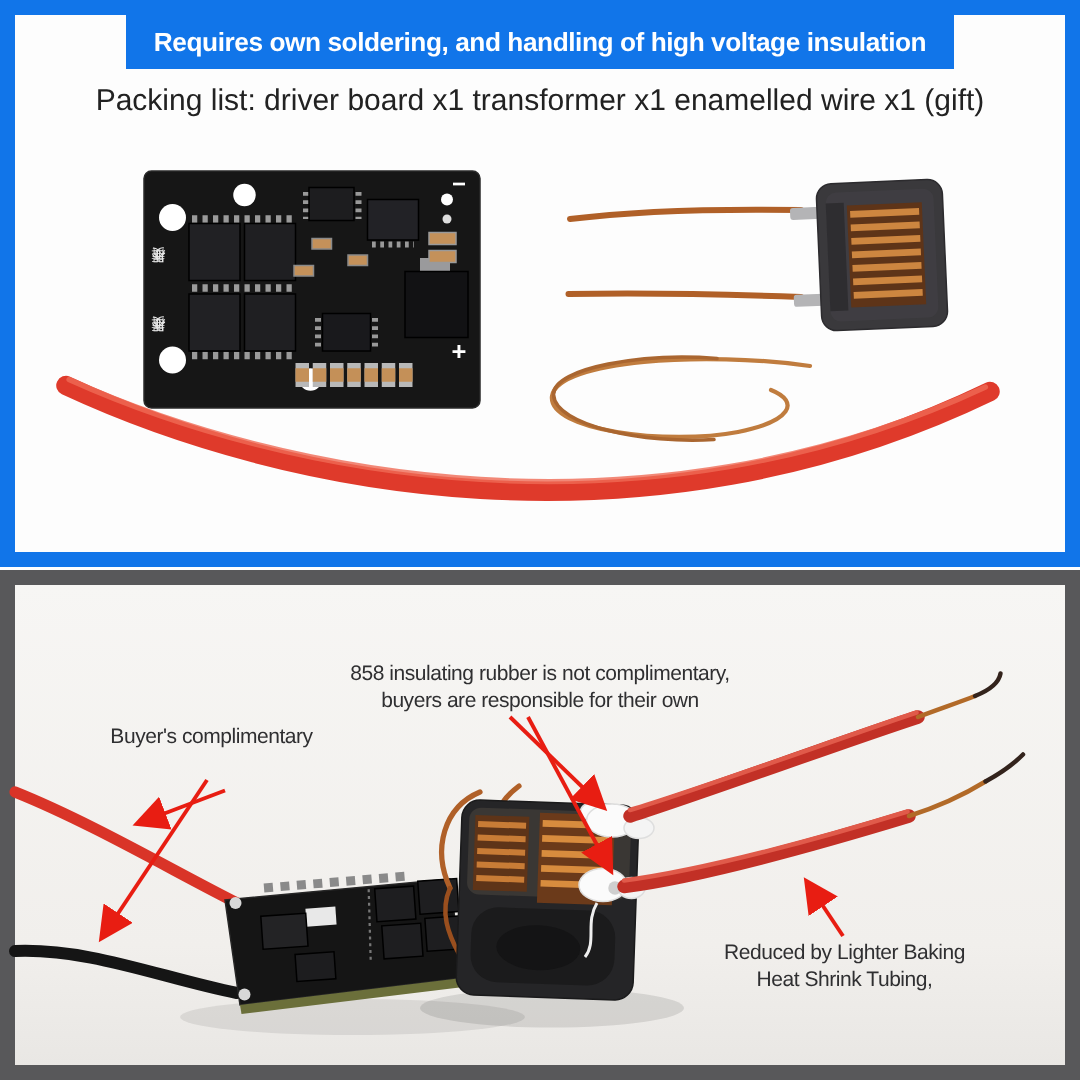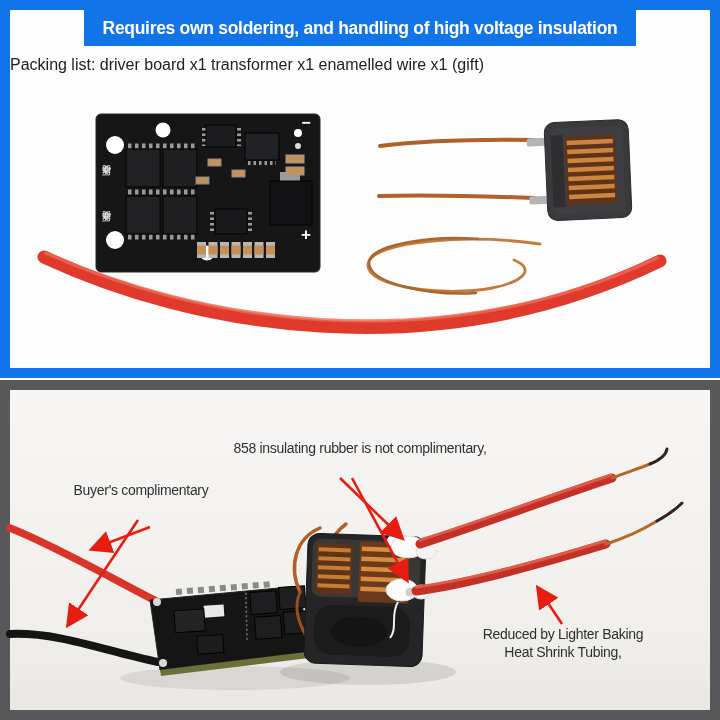--- a/index.html
+++ b/index.html
@@ -10,22 +10,22 @@
   .bottom-section{top:380px;height:340px;background:var(--frame-gray,#58585a);}
   .inner{position:absolute;inset:10px;background:#fdfdfd;}
   .bottom-section .inner{background:#f4f3f1;}
   .photo-svg{position:absolute;inset:0;z-index:2;}
   .banner{position:absolute;z-index:4;color:#fff;font-weight:bold;text-align:center;
           white-space:nowrap;letter-spacing:-0.3px;}
   .banner-top{left:84px;top:10px;width:552px;height:36px;line-height:36px;font-size:17.5px;
               background:var(--frame-blue,#1175e9);}
   .banner-bottom{left:78px;top:12px;width:564px;height:35px;line-height:35px;font-size:16.5px;
               background:var(--frame-gray,#58585a);}
-  .packing{position:absolute;z-index:3;left:10px;top:54px;width:700px;
-           font-size:16px;line-height:1.38;color:#222;}
+  .packing{position:absolute;z-index:3;left:10px;top:54px;width:700px;text-align:center;
+           font-size:20px;line-height:1.38;color:#222;}
   .packing span{display:block;}
   .lbl{position:absolute;z-index:3;font-size:14px;line-height:1.25;color:#2f2f31;
        text-align:center;letter-spacing:-0.3px;}
   .lbl span{display:block;white-space:nowrap;}
   .lbl-power{left:21px;top:102px;width:240px;}
   .lbl-rubber{left:200px;top:60px;width:320px;}
   .lbl-heatshrink{left:443px;top:246px;width:240px;}
   .silk{writing-mode:vertical-rl;}
 </style>
 </head>
@@ -214,20 +214,21 @@
       <line x1="150" y1="147" x2="92" y2="169" marker-end="url(#ah)"></line>
       <line x1="138" y1="140" x2="68" y2="245" marker-end="url(#ah)"></line>
       <line x1="340" y1="98" x2="402" y2="158" marker-end="url(#ah)"></line>
       <line x1="352" y1="98" x2="407" y2="200" marker-end="url(#ah)"></line>
       <line x1="562" y1="244" x2="538" y2="208" marker-end="url(#ah)"></line>
     </g>
   </svg>
 
   <div class="lbl lbl-rubber">
     <span>858 insulating rubber is not complimentary,</span>
+    <span>buyers are responsible for their own</span>
   </div>
   <div class="lbl lbl-power">
     <span>Buyer's complimentary</span>
   </div>
   <div class="lbl lbl-heatshrink">
     <span>Reduced by Lighter Baking</span>
     <span>Heat Shrink Tubing,</span>
   </div>
 </div>
 

